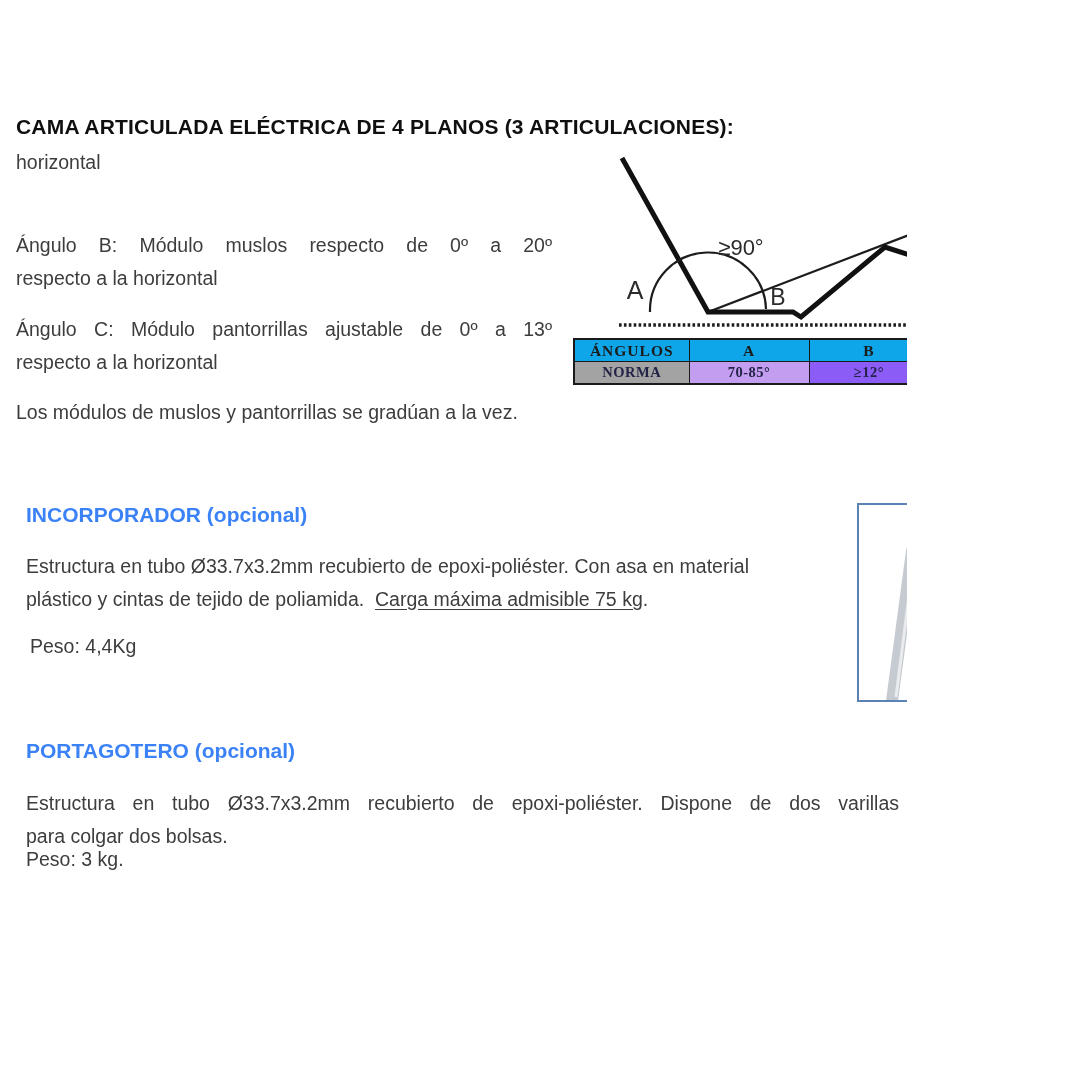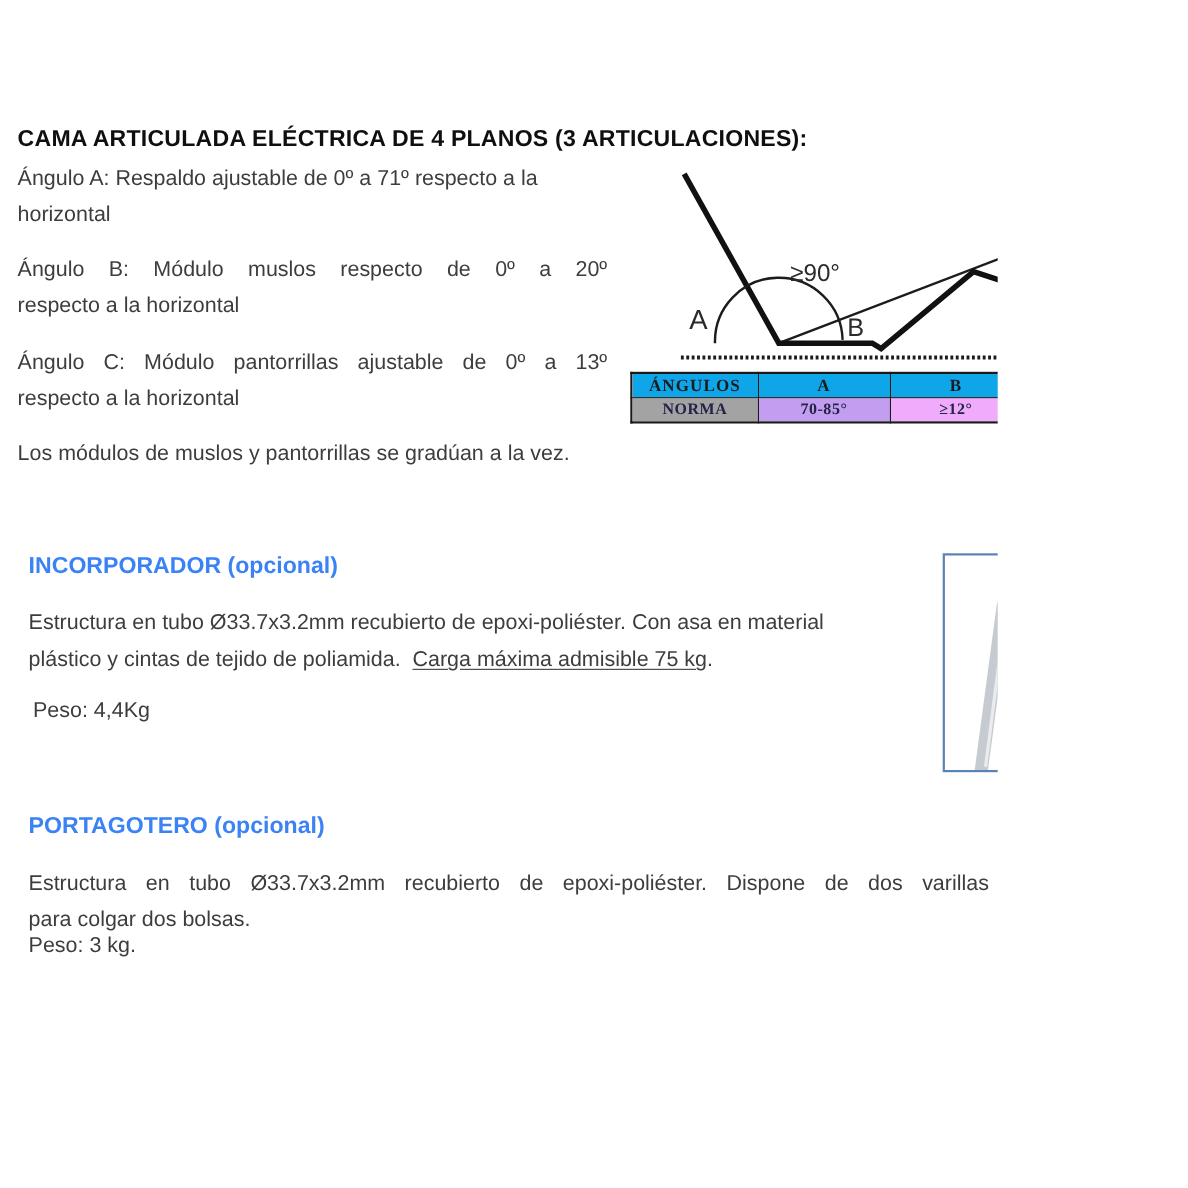--- a/index.html
+++ b/index.html
@@ -32,21 +32,20 @@
   svg { display:block; }
 </style>
 </head>
 <body>
 
 <div class="page">
 
   <div class="abs doc-title" style="left:16px; top:115px;">CAMA ARTICULADA ELÉCTRICA DE 4 PLANOS (3 ARTICULACIONES):</div>
 
   <div class="abs body-text" style="left:16px; top:146px; width:545px;">
-    <span class="line">Ángulo A: Respaldo ajustable de 0º a 71º respecto a la</span>
     <span class="line">horizontal</span>
   </div>
 
   <div class="abs body-text" style="left:16px; top:229px; width:536px;">
     <span class="line stretch" style="width:536px;">Ángulo B: Módulo muslos respecto de 0º a 20º</span>
     <span class="line">respecto a la horizontal</span>
   </div>
 
   <div class="abs body-text" style="left:16px; top:313px; width:536px;">
     <span class="line stretch" style="width:536px;">Ángulo C: Módulo pantorrillas ajustable de 0º a 13º</span>
@@ -85,21 +84,21 @@
     <tbody>
         <tr class="hdr">
       <td>ÁNGULOS</td>
       <td>A</td>
       <td>B</td>
       <td>C</td>
     </tr>
     <tr class="norma">
       <td style="background: #a3a3a3;">NORMA</td>
       <td style="background: rgb(195, 157, 240);">70-85°</td>
-      <td style="background: #f0abfc;">≥12°</td>
+      <td style="background: #8b5cf6;">≥12°</td>
       <td style="background: rgb(195, 157, 240);">≥40°</td>
     </tr>
   </tbody>
     </table>
 
   <div class="abs section-heading" style="left:26px; top:503px;">INCORPORADOR (opcional)</div>
 
   <div class="abs body-text" style="left:26px; top:550px; width:815px;">
     <span class="line">Estructura en tubo Ø33.7x3.2mm recubierto de epoxi-poliéster. Con asa en material</span>
     <span class="line"><span class="pre-space">plástico y cintas de tejido de poliamida.  </span><span class="u-underline">Carga máxima admisible 75 kg</span><span>.</span></span>

